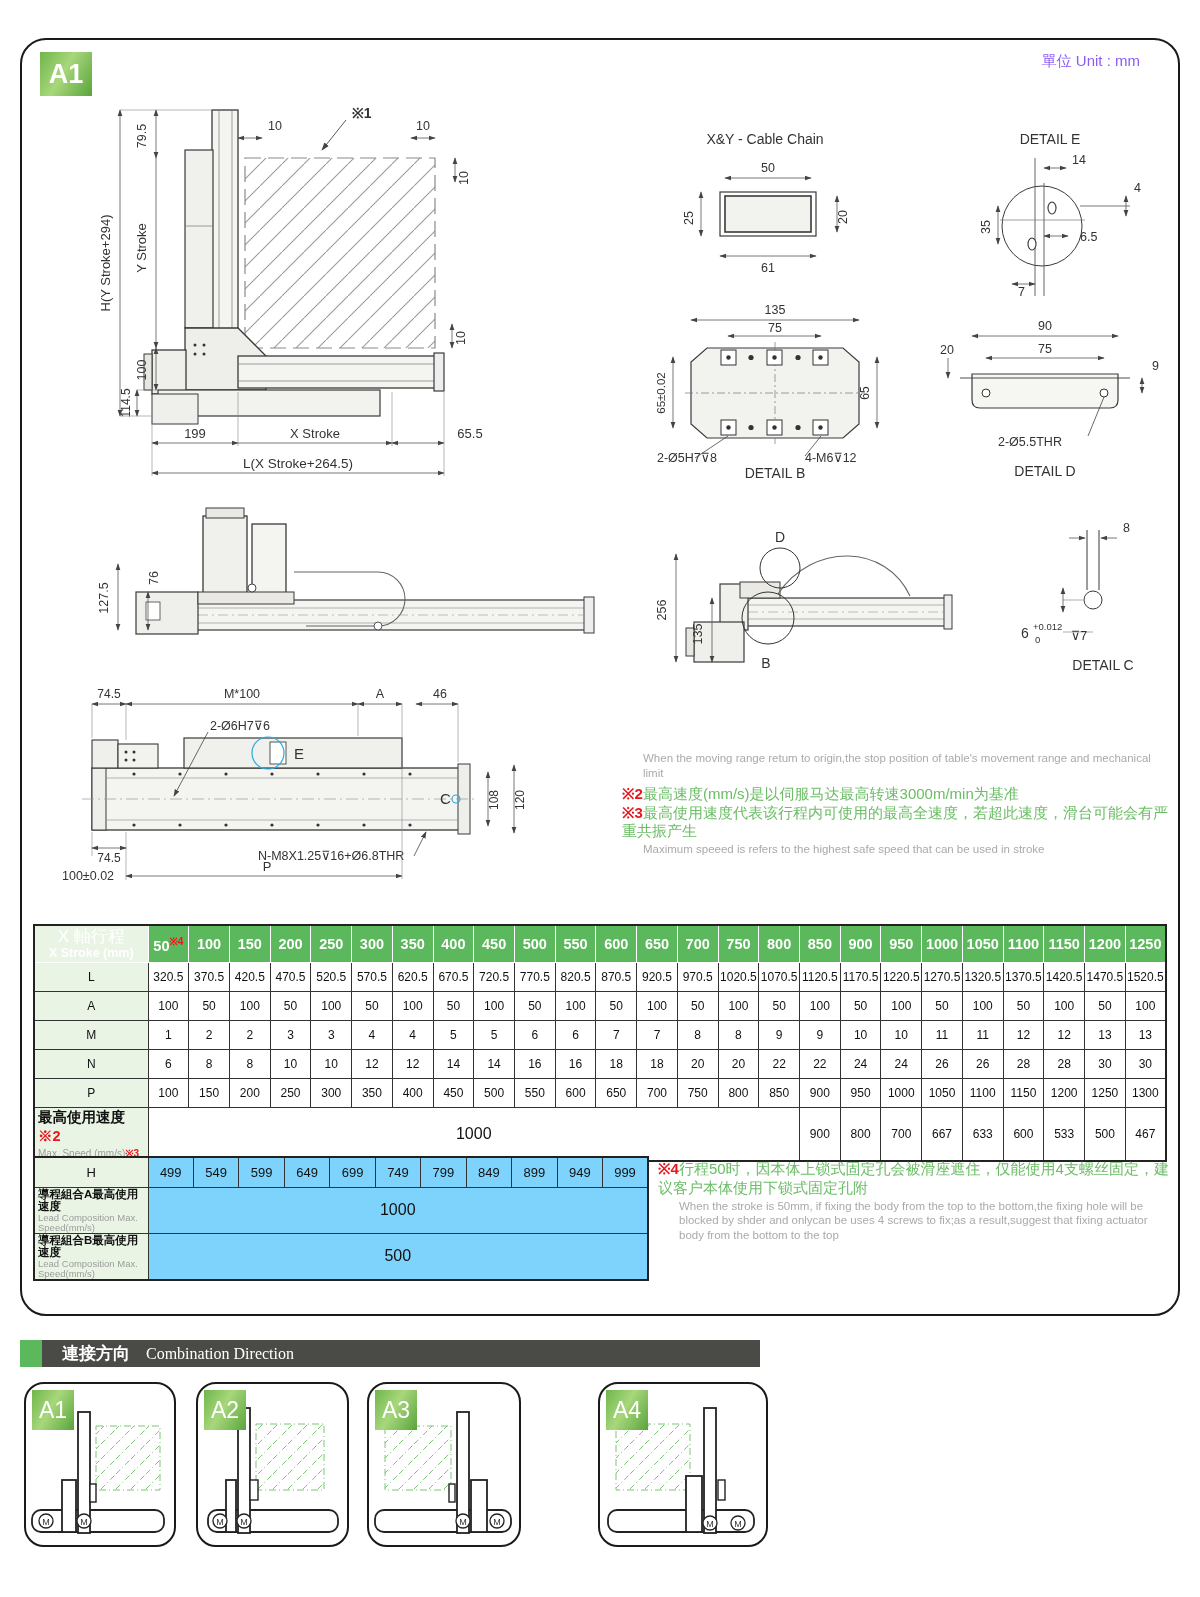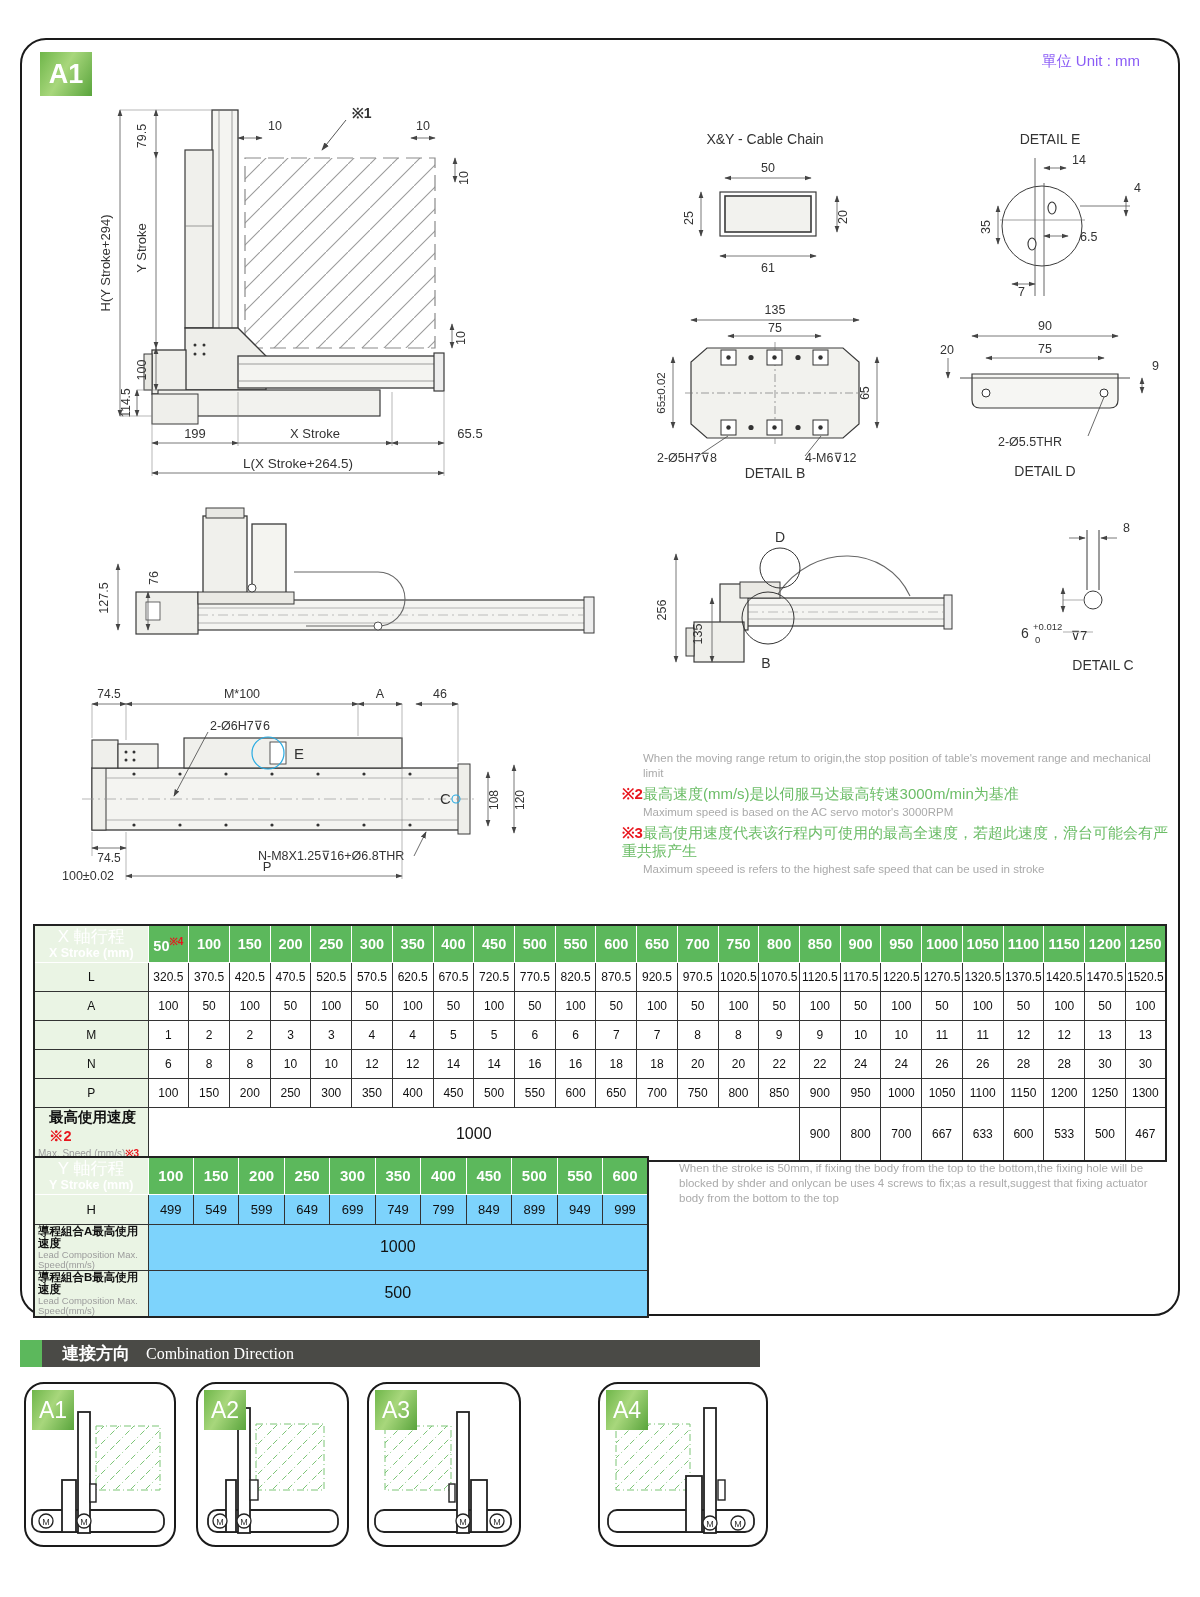--- a/index.html
+++ b/index.html
@@ -25,21 +25,21 @@
   th, td { border:1px solid #333; text-align:center; overflow:hidden; }
   th { background:#5cb85c; color:#fff; border:1.5px solid #fff; font-weight:bold; }
   .xtab th { font-size:14.5px; height:37px; }
   .xtab td { font-size:12px; height:29px; background:#fff; color:#111; }
   .lblcell { background:#eaf4e4 !important; }
   .t-zh { font-size:17px; font-weight:normal; line-height:1.05; }
   .t-en { font-size:12.5px; font-weight:bold; }
   .rowlbl { font-size:17px; }
   .red { color:#e8151d; font-weight:bold; }
   sup.red { font-size:10px; }
-  .speedzh { font-size:14.5px; font-weight:bold; text-align:left; padding-left:14px; }
+  .speedzh { font-size:14.5px; font-weight:bold; text-align:left; padding-left:3px; }
   .speeden { font-size:10px; color:#9c9c9c; text-align:left; padding-left:3px; }
   .bigval { font-size:16px !important; }
   .ytab th { font-size:15px; height:37px; }
   .ytab td { font-size:13px; height:30px; background:#7dd3fc; color:#111; }
   .leadzh { font-size:11.5px; font-weight:bold; text-align:left; padding-left:3px; line-height:1.1; }
   .leaden { font-size:9.5px; color:#9c9c9c; text-align:left; padding-left:3px; line-height:1.05; }
   
   .note4 { position:absolute; left:658px; top:1160px; width:515px; }
   
   .combar { position:absolute; left:20px; top:1340px; width:740px; height:27px; background:#4a4a46; display:flex; align-items:center;gap:8px; }
@@ -364,21 +364,20 @@
     <line x1="352" y1="176" x2="364" y2="152" stroke="#444" stroke-width="0.8" marker-end="url(#ar)"></line>
     <text x="0" y="200" font-size="12.5">100±0.02</text>
     <line x1="64" y1="196" x2="340" y2="196" stroke="#555" stroke-width="0.8" marker-start="url(#ar)" marker-end="url(#ar)"></line>
     <text x="205" y="191" font-size="13" text-anchor="middle">P</text>
     <line x1="340" y1="56" x2="340" y2="199" stroke="#888" stroke-width="0.6"></line>
   </svg>
 
   <div class="notes">
     <div class="note-en">When the moving range retum to origin,the stop position of table's movement range and mechanical limit</div>
     <div class="note-zh"><span class="note-ref">※2</span><span>最高速度(mm/s)是以伺服马达最高转速3000m/min为基准</span></div>
-    <div class="note-en">Maximum speed is based on the AC servo motor's 3000RPM</div>
     <div class="note-zh"><span class="note-ref">※3</span><span>最高使用速度代表该行程内可使用的最高全速度，若超此速度，滑台可能会有严重共振产生</span></div>
     <div class="note-en">Maximum speeed is refers to the highest safe speed that can be used in stroke</div>
   </div>
 
   <table class="xtab" id="x-table">
       <colgroup>
         <col style="width:114px">
         <col>
         <col>
         <col>
@@ -606,37 +605,20 @@
         <col>
         <col>
         <col>
         <col>
         <col>
         <col>
         <col>
       </colgroup>
       <tbody>
         <tr>
-          <th class="lblcell" style="background:#5cb85c">
-            <div class="t-zh">Y 軸行程</div>
-            <div class="t-en">Y Stroke (mm)</div>
-          </th>
-          <th>100</th>
-          <th>150</th>
-          <th>200</th>
-          <th>250</th>
-          <th>300</th>
-          <th>350</th>
-          <th>400</th>
-          <th>450</th>
-          <th>500</th>
-          <th>550</th>
-          <th>600</th>
-        </tr>
-        <tr>
           <td class="lblcell rowlbl">H</td>
           <td>499</td>
           <td>549</td>
           <td>599</td>
           <td>649</td>
           <td>699</td>
           <td>749</td>
           <td>799</td>
           <td>849</td>
           <td>899</td>
@@ -656,20 +638,21 @@
             <div class="leadzh">導程組合B最高使用速度</div>
             <div class="leaden">Lead Composition Max.</div>
             <div class="leaden">Speed(mm/s)</div>
           </td>
           <td colspan="11" class="bigval">500</td>
         </tr>
       </tbody>
     </table>
 
   <div class="note4">
+    <div class="note-zh"><span class="note-ref">※4</span><span>行程50时，因本体上锁式固定孔会被滑座遮住，仅能使用4支螺丝固定，建议客户本体使用下锁式固定孔附</span></div>
     <div class="note-en">When the stroke is 50mm, if fixing the body from the top to the bottom,the fixing hole will be blocked by shder and onlycan be uses 4 screws to fix;as a result,suggest that fixing actuator body from the bottom to the top</div>
   </div>
 
   <div class="combar">
     <div class="gsq"></div>
     <span class="zh">連接方向</span>
     <span class="en">Combination Direction</span>
   </div>
 
   <div class="card" style="left:24px; width:152px;">

